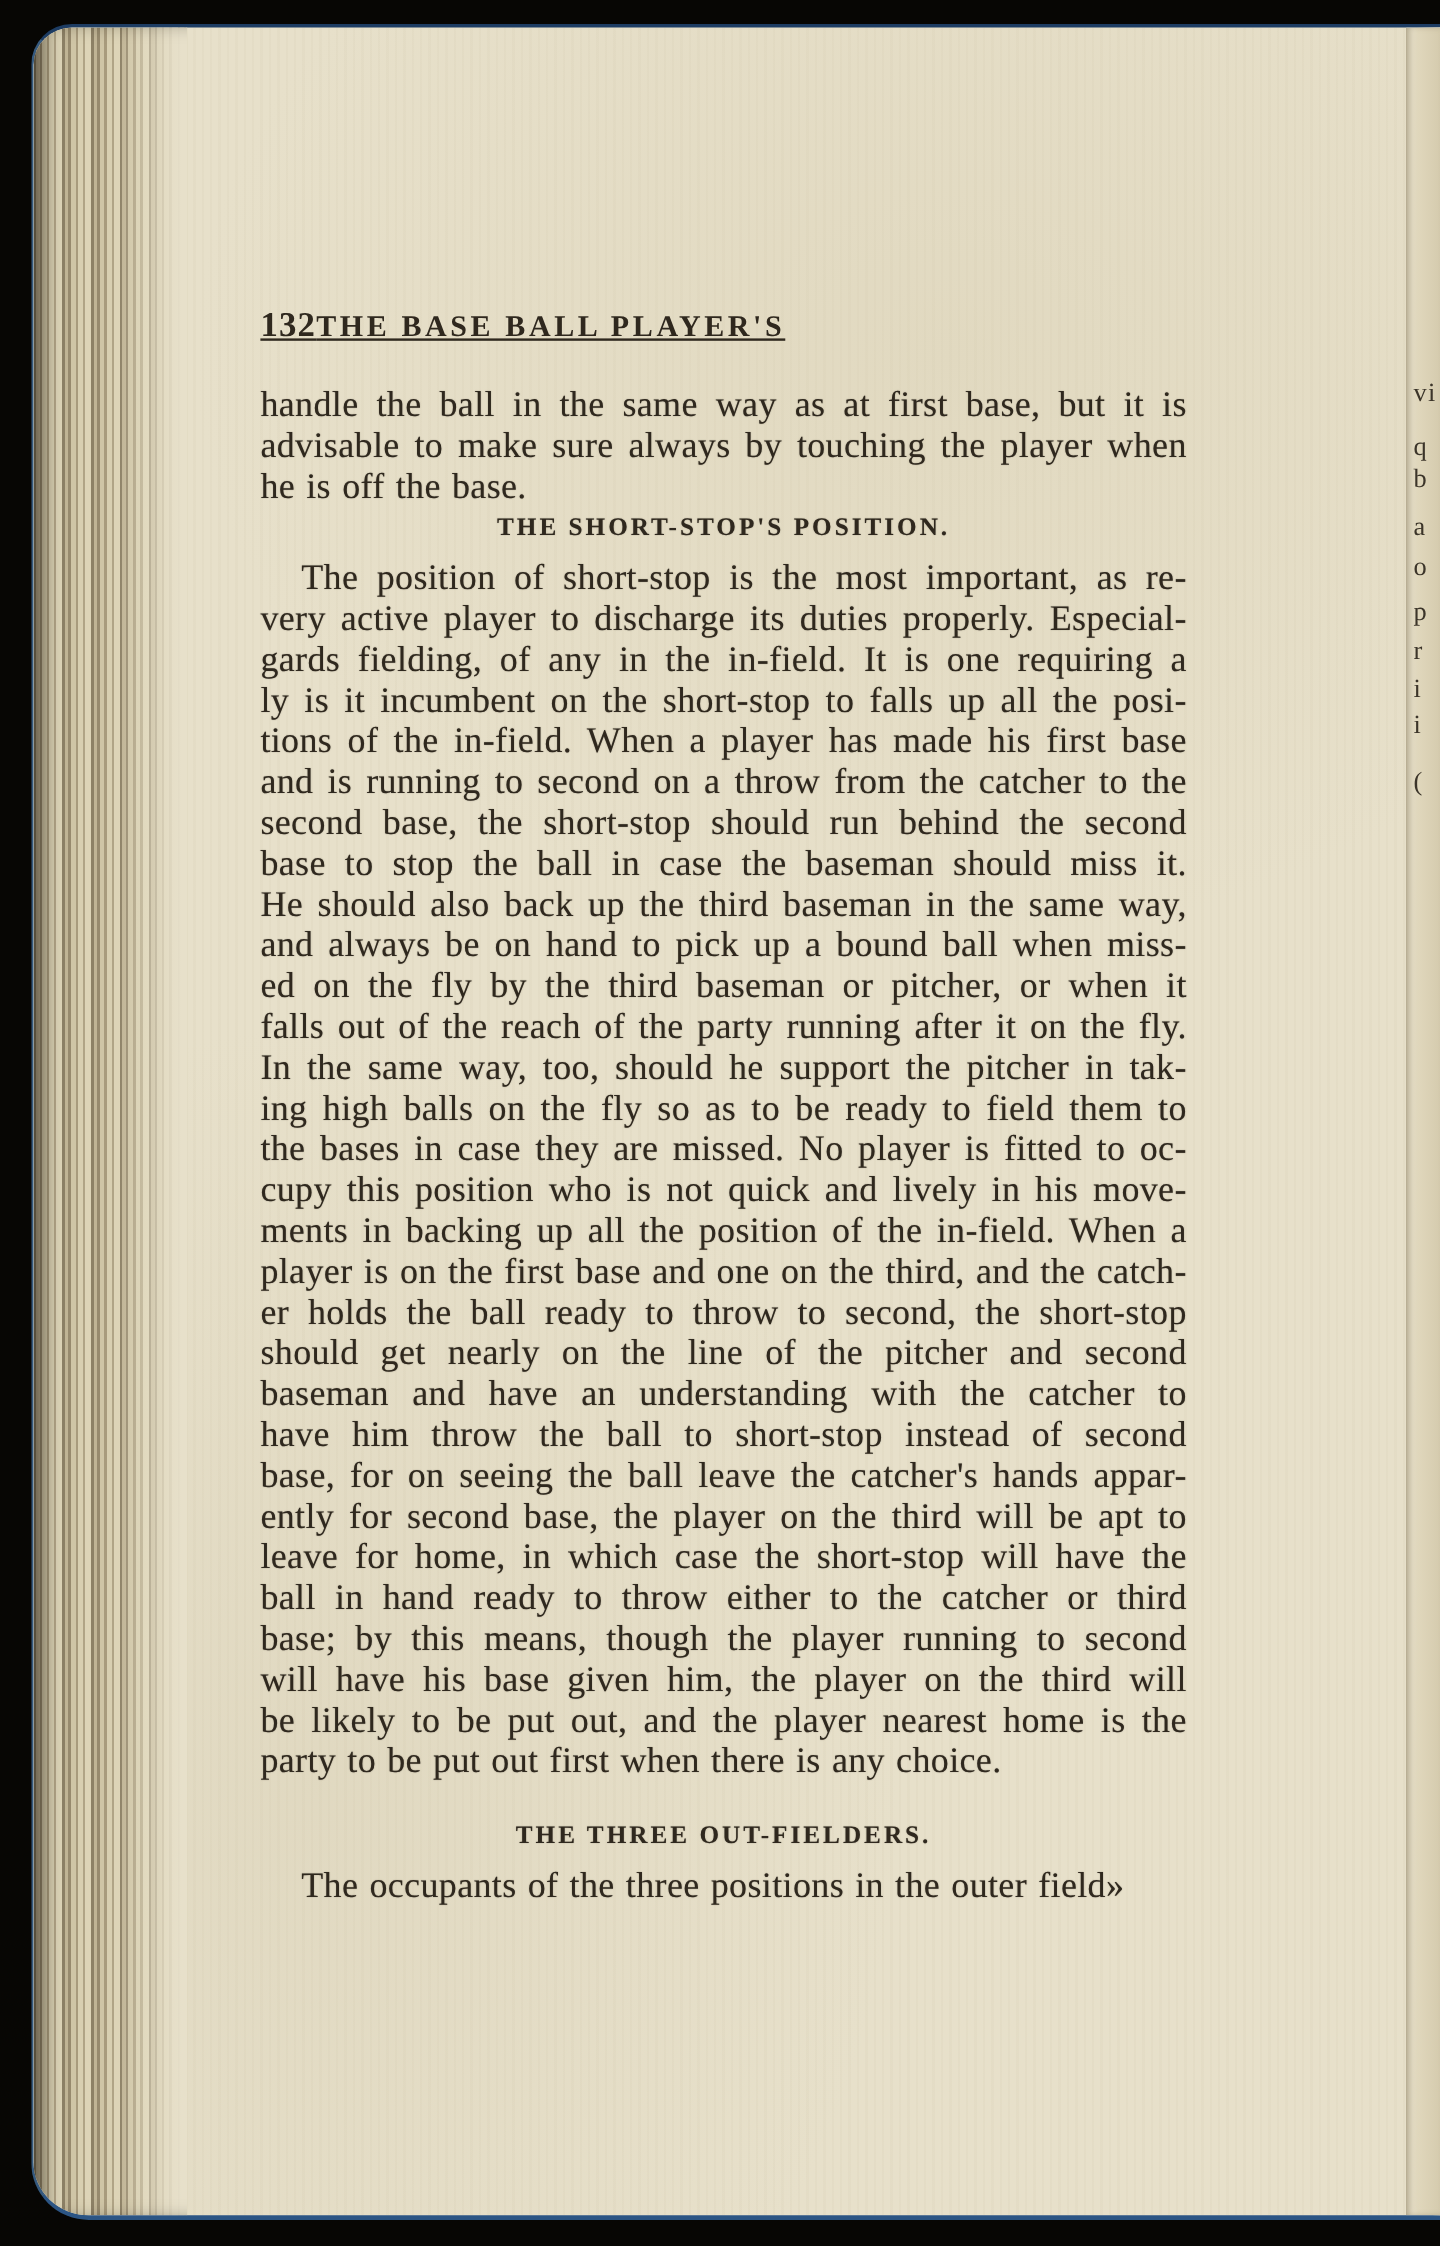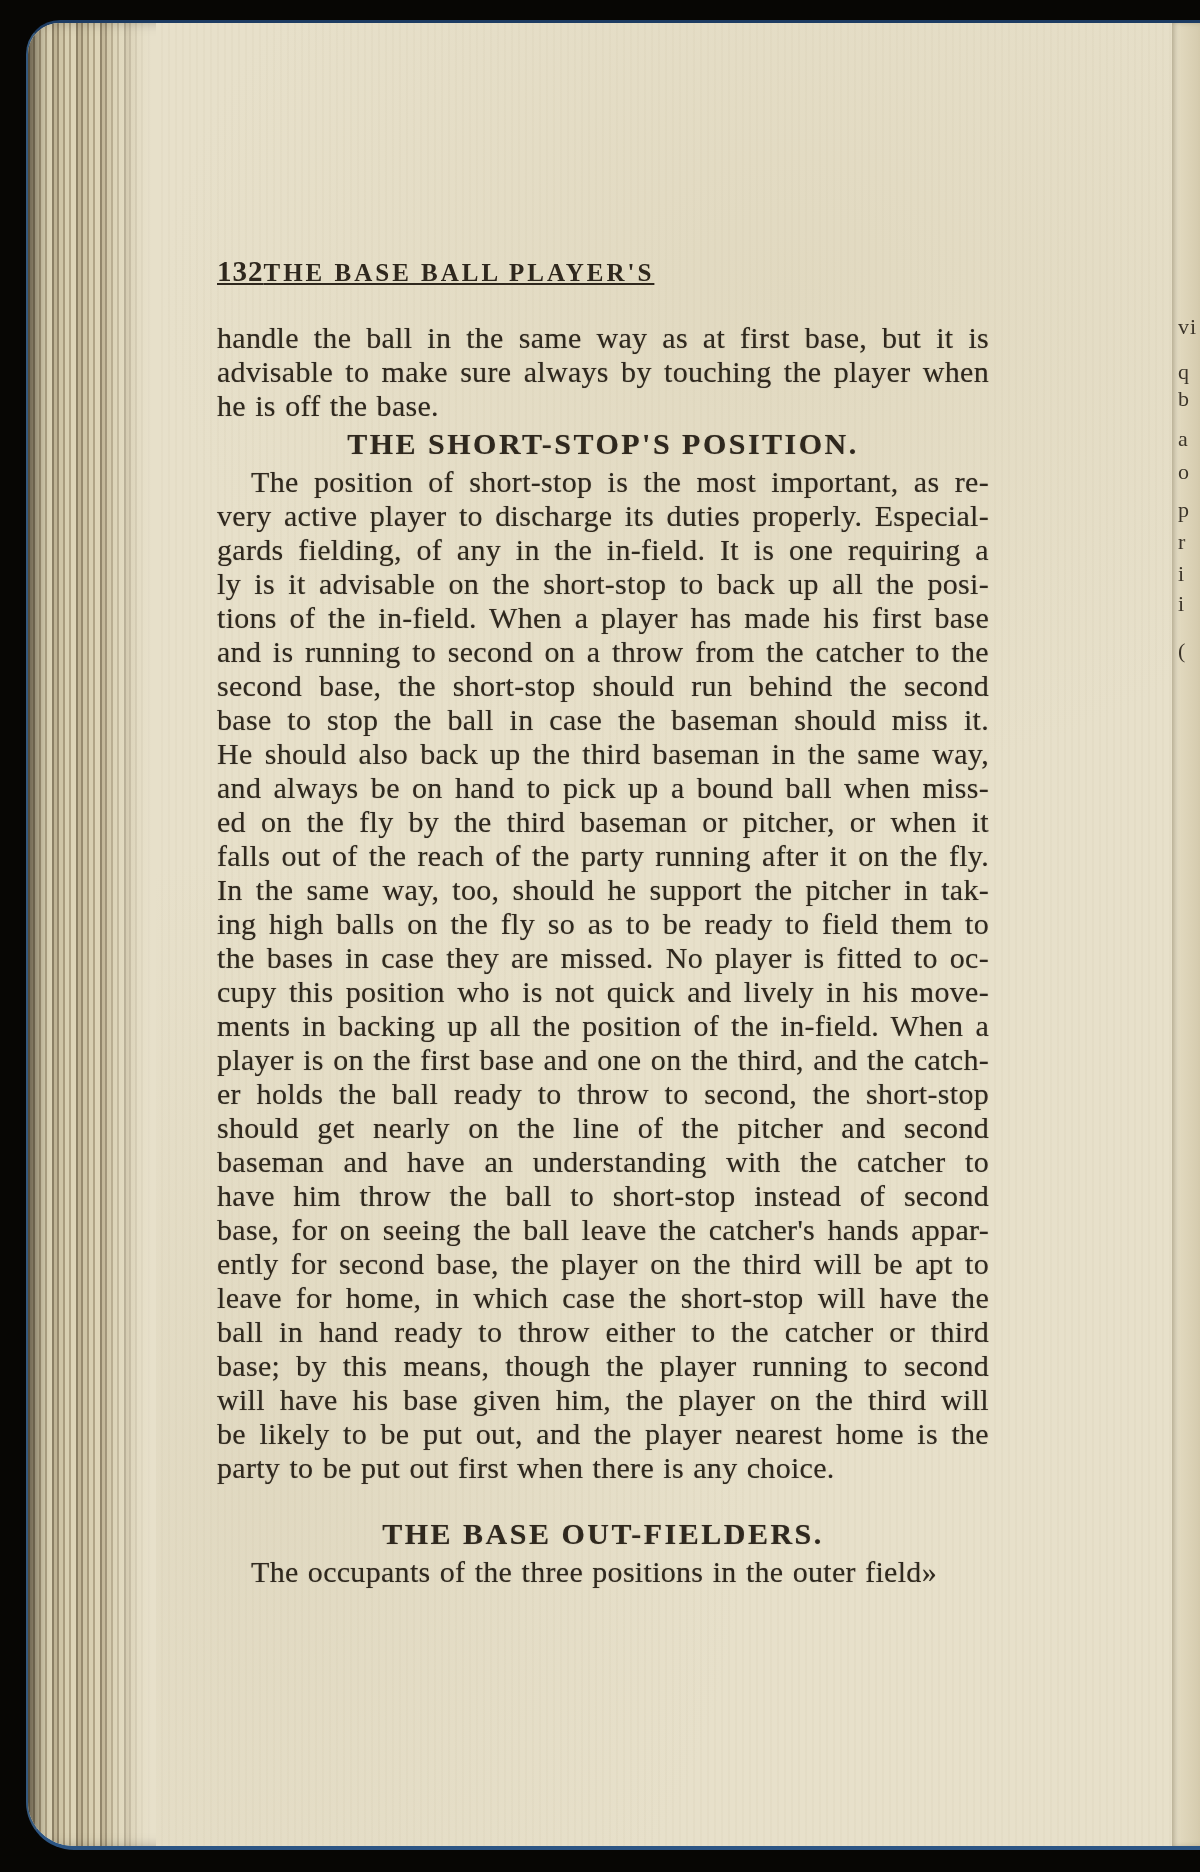--- a/index.html
+++ b/index.html
@@ -97,21 +97,21 @@
     text-align: justify;
     text-align-last: justify;
     letter-spacing: 0.3px;
     word-spacing: 1.5px;
     text-shadow: 0 0 1px rgba(47,40,30,0.45);
   }
   .line.noj { text-align-last: left; }
   .line.indent { text-indent: 34px; }
   .heading {
     position: absolute; left: 189px; width: 772px;
-    font-size: 30px;
+    font-size: 21px;
     font-weight: bold;
     letter-spacing: 2.5px;
     text-align: center;
     text-align-last: center;
     text-shadow: 0 0 1px rgba(47,40,30,0.45);
   }
   .p-intro   { top: 298px; }
   .h-short   { top: 404px; }
   .p-short   { top: 442px; }
   .h-out     { top: 1494px; }
@@ -135,21 +135,21 @@
         <div class="line">advisable to make sure always by touching the player when</div>
         <div class="line noj">he is off the base.</div>
       </div>
 
     <div class="heading h-short">THE SHORT-STOP'S POSITION.</div>
 
     <div class="para p-short">
         <div class="line indent">The position of short-stop is the most important, as re-</div>
         <div class="line">very active player to discharge its duties properly.  Especial-</div>
         <div class="line">gards fielding, of any in the in-field.  It is one requiring a</div>
-        <div class="line">ly is it advisable on the short-stop to back up all the posi-</div>
+        <div class="line">ly is it incumbent on the short-stop to falls up all the posi-</div>
         <div class="line">tions of the in-field.  When a player has made his first base</div>
         <div class="line">and is running to second on a throw from the catcher to the</div>
         <div class="line">second base, the short-stop should run behind the second</div>
         <div class="line">base to stop the ball in case the baseman should miss it.</div>
         <div class="line">He should also back up the third baseman in the same way,</div>
         <div class="line">and always be on hand to pick up a bound ball when miss-</div>
         <div class="line">ed on the fly by the third baseman or pitcher, or when it</div>
         <div class="line">falls out of the reach of the party running after it on the fly.</div>
         <div class="line">In the same way, too, should he support the pitcher in tak-</div>
         <div class="line">ing high balls on the fly so as to be ready to field them to</div>
@@ -164,21 +164,21 @@
         <div class="line">base, for on seeing the ball leave the catcher's hands appar-</div>
         <div class="line">ently for second base, the player on the third will be apt to</div>
         <div class="line">leave for home, in which case the short-stop will have the</div>
         <div class="line">ball in hand ready to throw either to the catcher or third</div>
         <div class="line">base; by this means, though the player running to second</div>
         <div class="line">will have his base given him, the player on the third will</div>
         <div class="line">be likely to be put out, and the player nearest home is the</div>
         <div class="line noj">party to be put out first when there is any choice.</div>
       </div>
 
-    <div class="heading h-out">THE BASE OUT-FIELDERS.</div>
+    <div class="heading h-out">THE THREE OUT-FIELDERS.</div>
 
     <div class="para p-out">
         <div class="line indent noj">The occupants of the three positions in the outer field»</div>
       </div>
 
     <div class="facing">
         <div class="frag" style="top: 293px;">vi</div>
         <div class="frag" style="top: 338px;">q</div>
         <div class="frag" style="top: 365px;">b</div>
         <div class="frag" style="top: 405px;">a</div>

